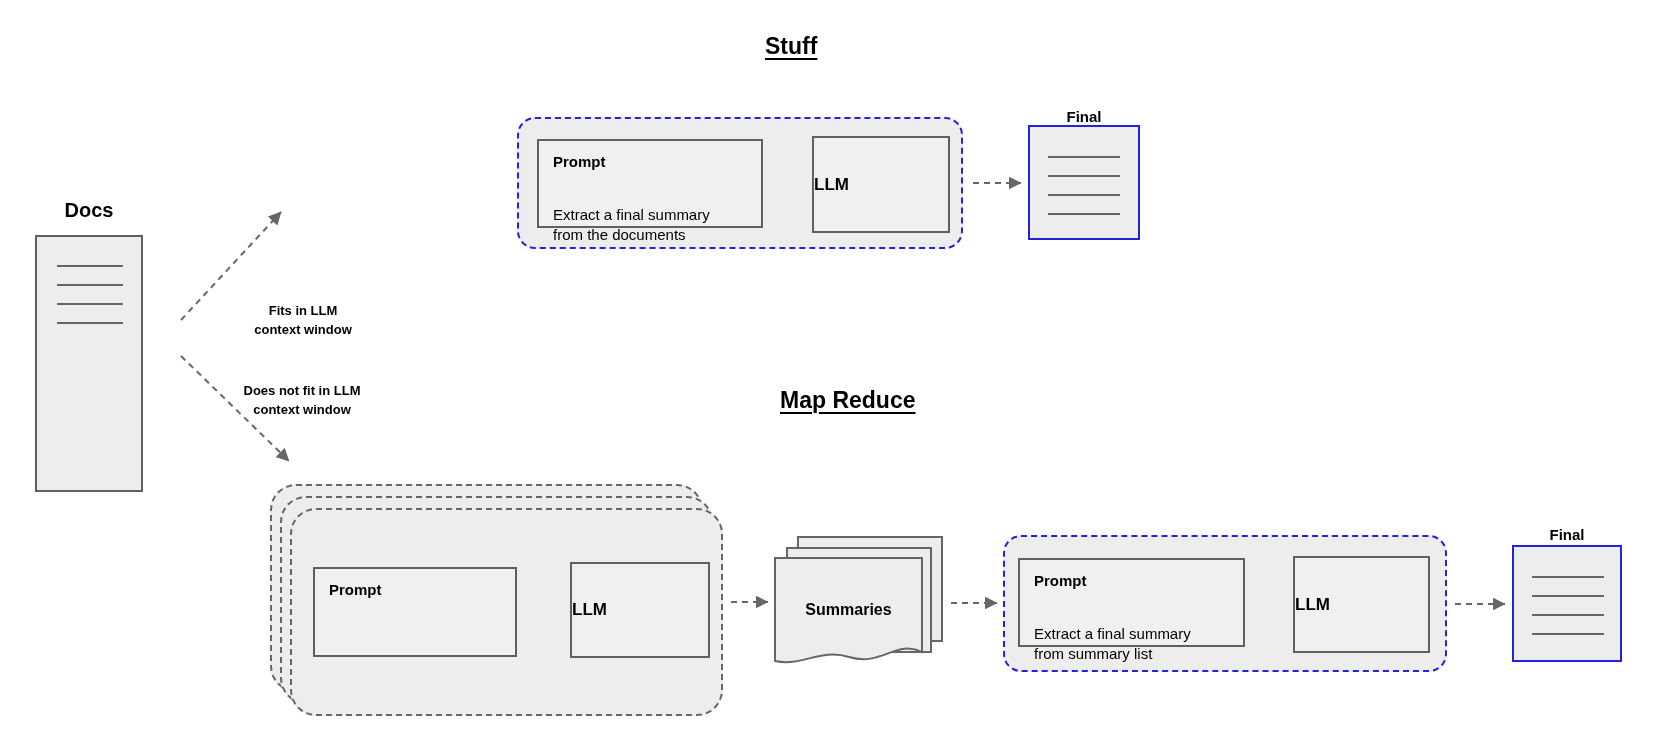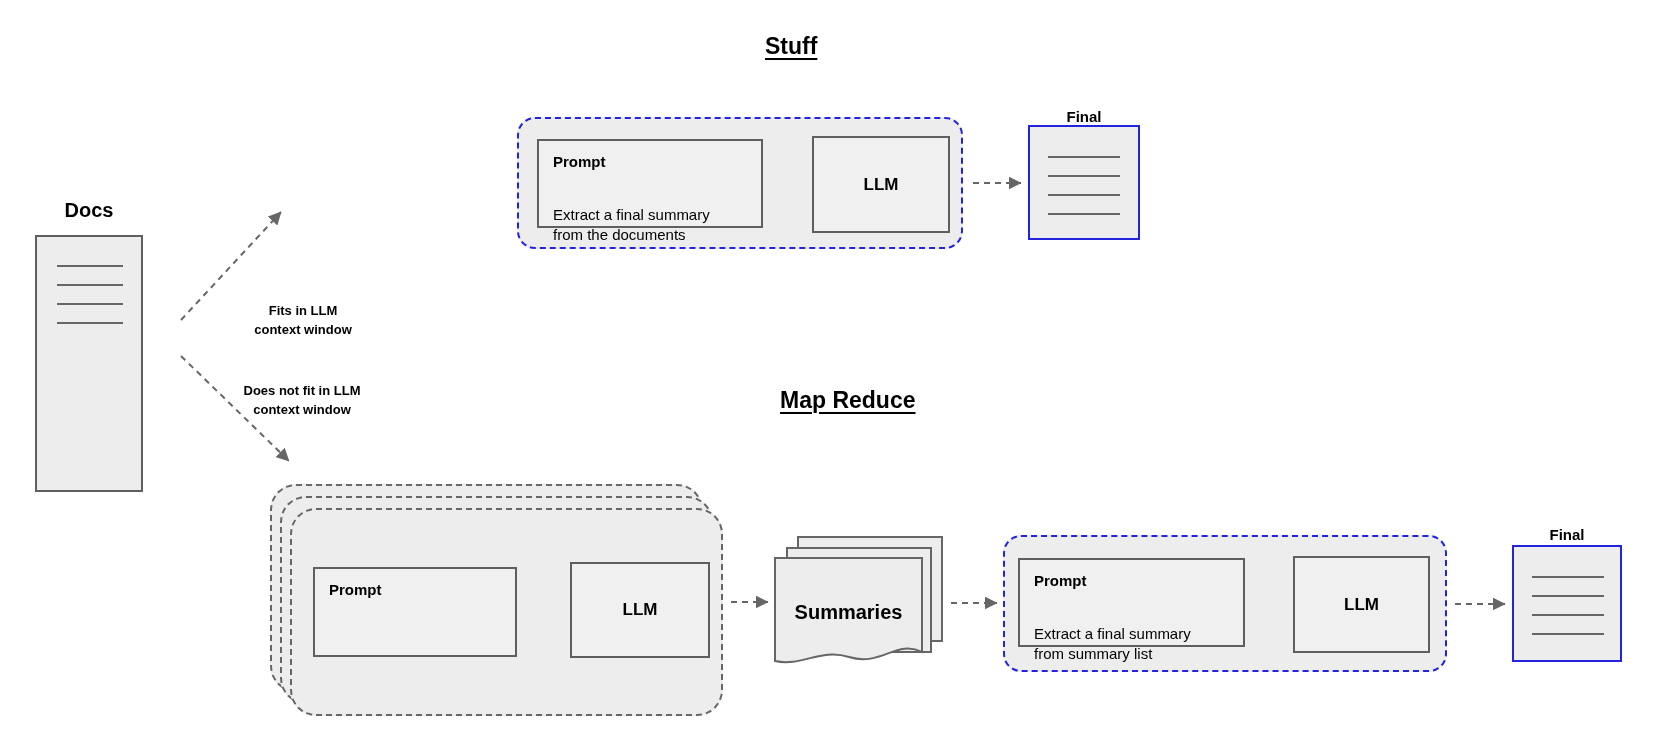--- a/index.html
+++ b/index.html
@@ -39,28 +39,28 @@
     border:2px dashed var(--dash-gray,#666);
     border-radius:26px;
   }
 
   .node-box{
     background:var(--inner-fill,#f0f0f0);
     border:2px solid var(--border-gray,#5f5f5f);
   }
   .prompt-box{padding:11px 10px 16px 14px;font-size:15px;line-height:20px;}
   .prompt-title{font-weight:bold;}
-  .llm-box{display:flex;align-items:center;justify-content:center;font-size:17px;font-weight:bold;}
+  .llm-box{display:flex;align-items:center;font-size:17px;font-weight:bold;}
 
   .summ-rect{
     position:absolute;width:146px;height:106px;
     background:var(--box-fill,#ededed);
     border:2px solid var(--dash-gray,#666);
   }
-  .summaries-label{font-size:20px;font-weight:bold;text-align:center;}
+  .summaries-label{font-size:16px;font-weight:bold;text-align:center;}
 
   svg.connectors{position:absolute;left:0;top:0;pointer-events:none;}
   .connector{stroke:var(--dash-gray,#666);stroke-width:2;fill:none;stroke-dasharray:6 5;}
   .arrowhead-fill{fill:var(--dash-gray,#666);}
   .doc-shape-path{fill:var(--box-fill,#ededed);stroke:var(--dash-gray,#666);stroke-width:2;}
 </style>
 </head>
 <body>
 
 <div id="canvas">

